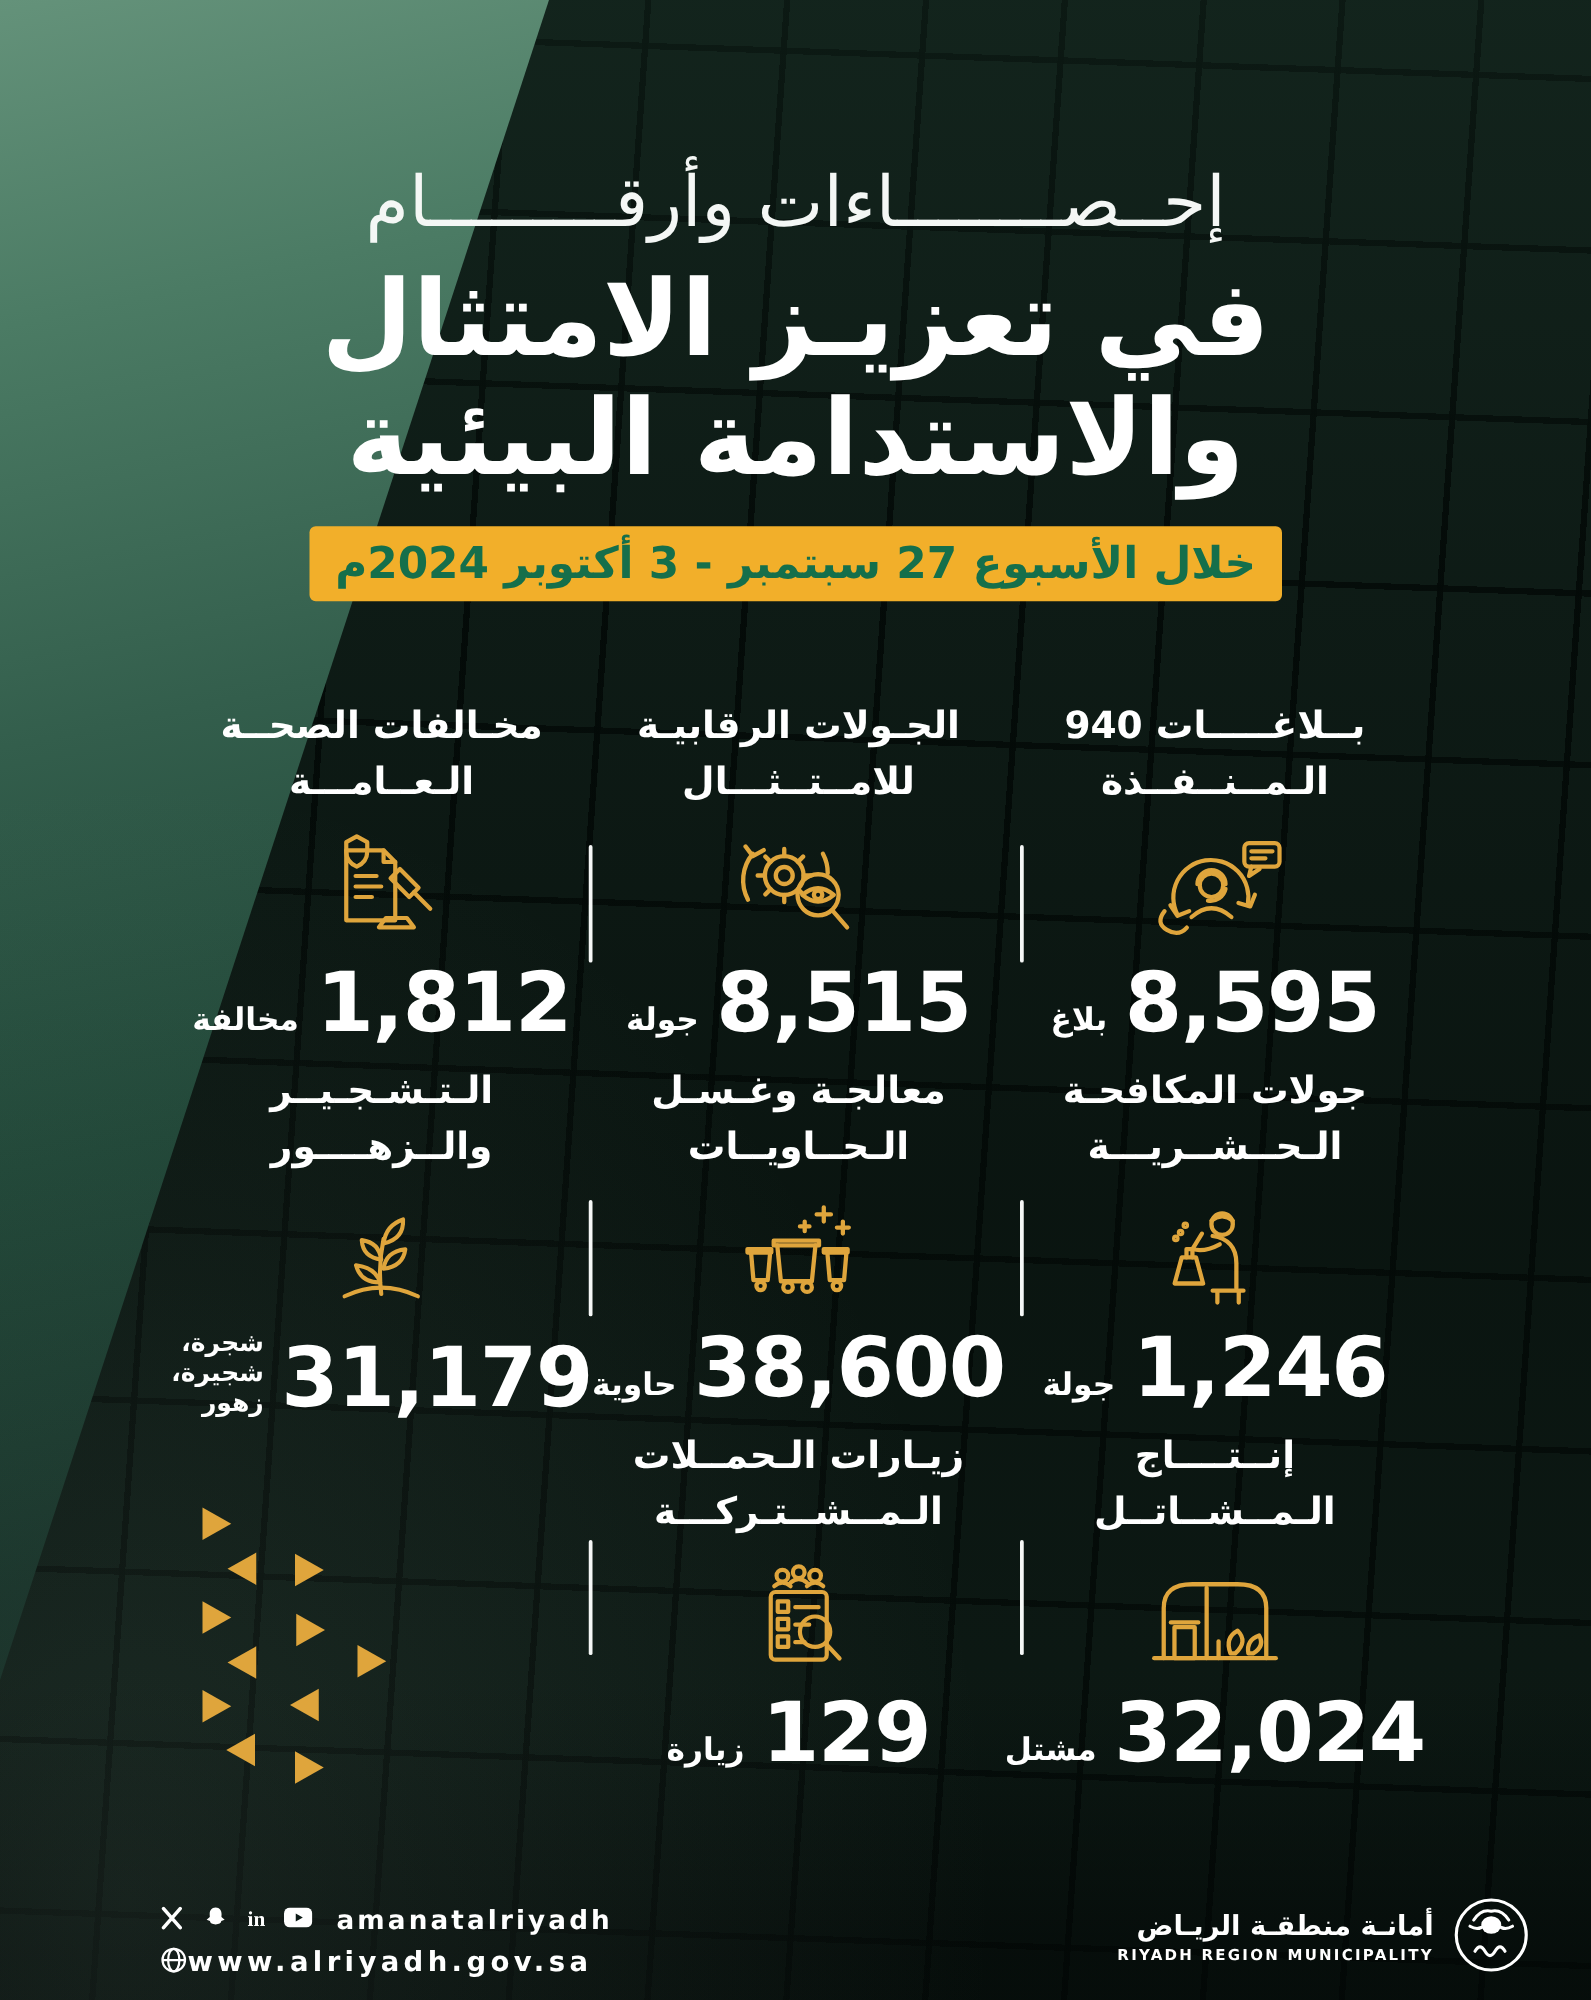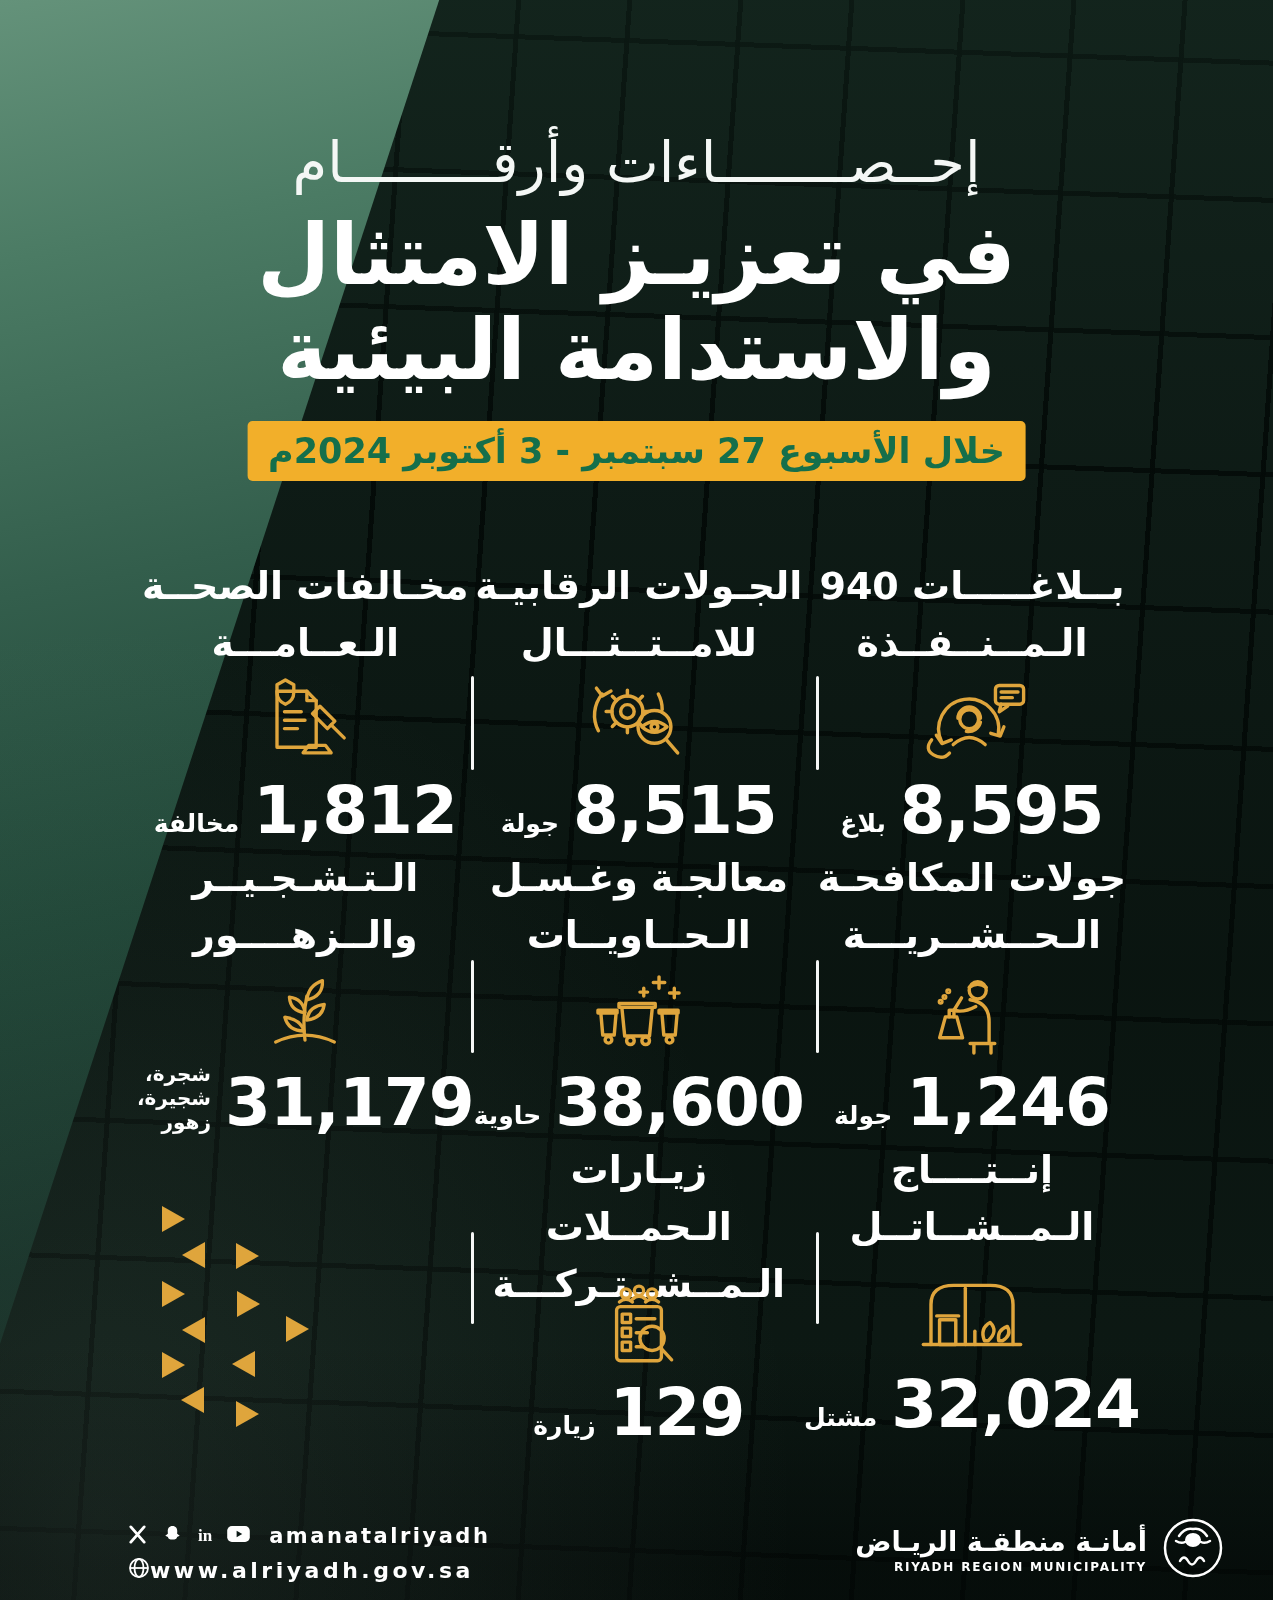--- a/index.html
+++ b/index.html
@@ -35,21 +35,21 @@
     font-size:84px;font-weight:bold;line-height:1.13;direction:rtl;white-space:pre-line;}
   .banner{position:absolute;top:421px;left:50%;transform:translateX(-50%);
     background:var(--banner-bg,#f2af2a);color:var(--banner-text,#156f4b);
     font-size:35px;font-weight:bold;direction:rtl;
     padding:10px 21px;border-radius:5px;white-space:nowrap;}
   
   .stats{position:absolute;left:140px;top:552px;width:1000px;
     display:grid;grid-template-columns:1fr 1fr 1fr;grid-template-rows:292px 292px 310px;
     direction:rtl;}
   .stat{display:flex;flex-direction:column;align-items:center;}
-  .stat-title{font-size:38px;font-weight:bold;text-align:center;line-height:1.5;
+  .stat-title{font-size:30px;font-weight:bold;text-align:center;line-height:1.5;
     white-space:pre-line;min-height:96px;margin-top:6px;}
   .stat-icon{height:116px;display:flex;align-items:center;justify-content:center;}
   .stat-value-row{direction:ltr;display:flex;align-items:flex-end;gap:14px;margin-top:0;}
   .stat-value{font-size:66px;font-weight:bold;letter-spacing:-1px;line-height:1;}
   .stat-unit{font-size:25px;font-weight:bold;line-height:1.2;padding-bottom:5px;
     white-space:pre-line;text-align:right;direction:rtl;}
   .unit-small{font-size:20px;padding-bottom:2px;}
   .divider{position:absolute;width:3px;background:#f5f7f6;border-radius:2px;}
   
   .icon-svg{stroke:var(--gold,#dfa53c);fill:none;stroke-width:3.6;stroke-linecap:round;stroke-linejoin:round;}
@@ -60,21 +60,21 @@
   .tri.l{border-right:23px solid var(--gold,#e9a93b);}
   
   .social{position:absolute;left:128px;top:1524px;}
   .social-row{display:flex;align-items:center;gap:15px;}
   .social-handle{font-size:21px;font-weight:700;letter-spacing:2.5px;margin-left:4px;}
   .website-row{display:flex;align-items:flex-end;margin-top:9px;}
   .website{font-size:22px;font-weight:600;letter-spacing:3.5px;}
   .in-badge{font-size:17px;font-weight:bold;letter-spacing:0;font-family:Liberation Serif, serif;}
   .muni{position:absolute;right:48px;top:1516px;display:flex;align-items:center;gap:14px;direction:ltr;}
   .muni-text{text-align:right;}
-  .muni-ar{font-size:27px;font-weight:bold;direction:rtl;}
+  .muni-ar{font-size:22px;font-weight:bold;direction:rtl;}
   .muni-en{font-size:12px;font-weight:bold;letter-spacing:1.8px;margin-top:3px;}
 </style>
 </head>
 <body>
 
 <div class="poster">
   <div class="bg-building"></div>
   <div class="bg-wedge"></div>
   <div class="bg-shade"></div>
 

